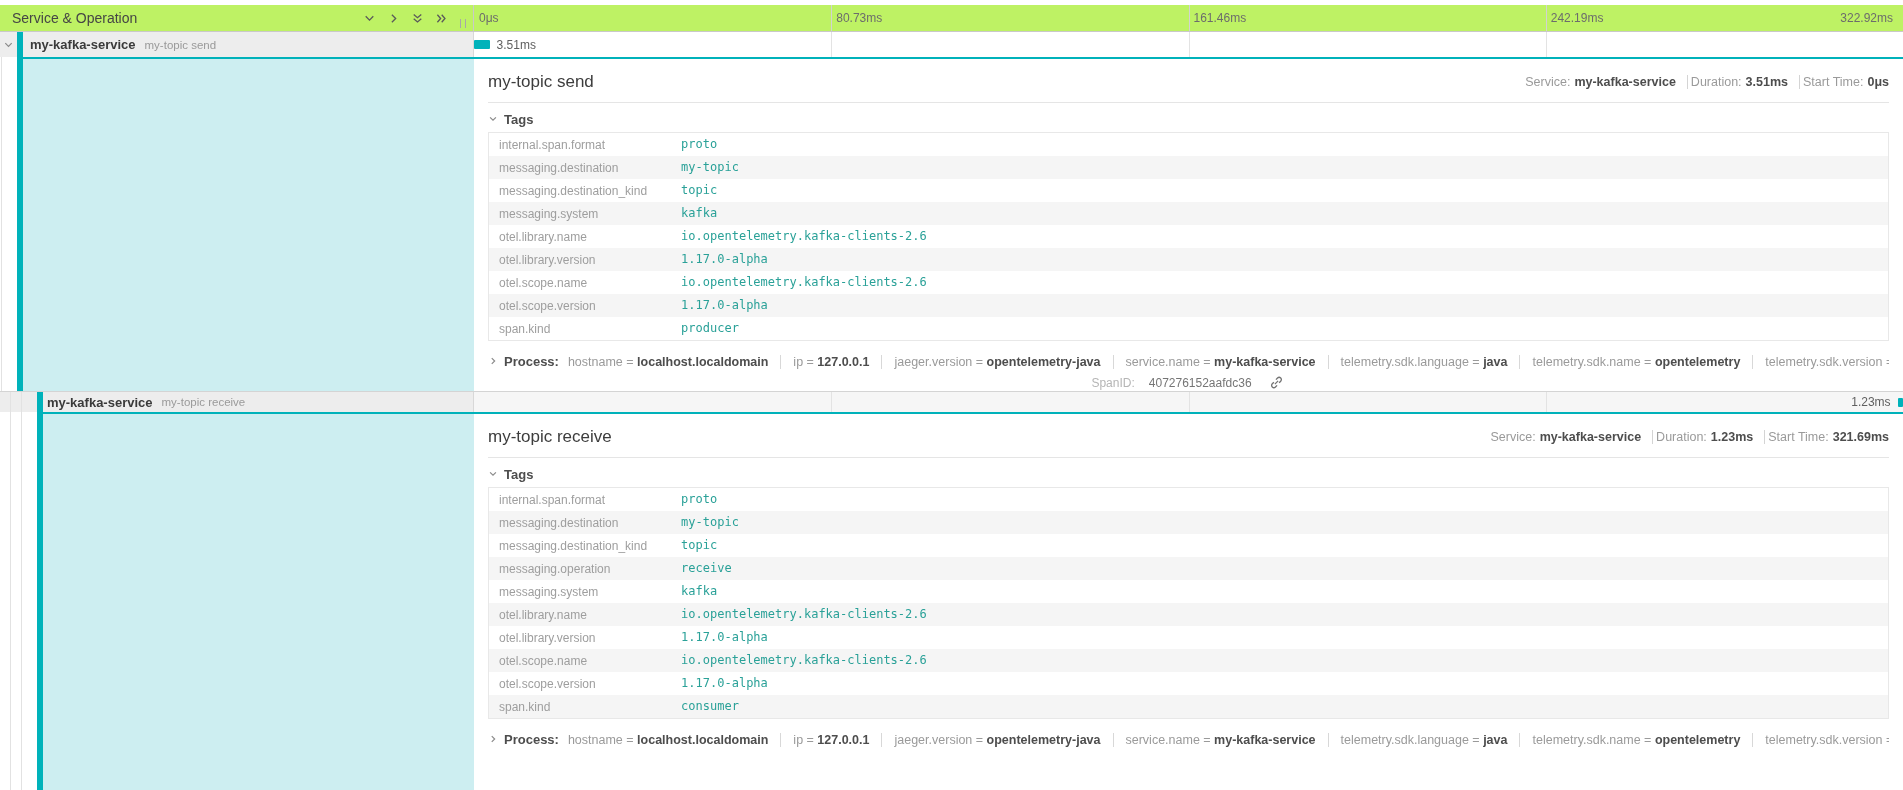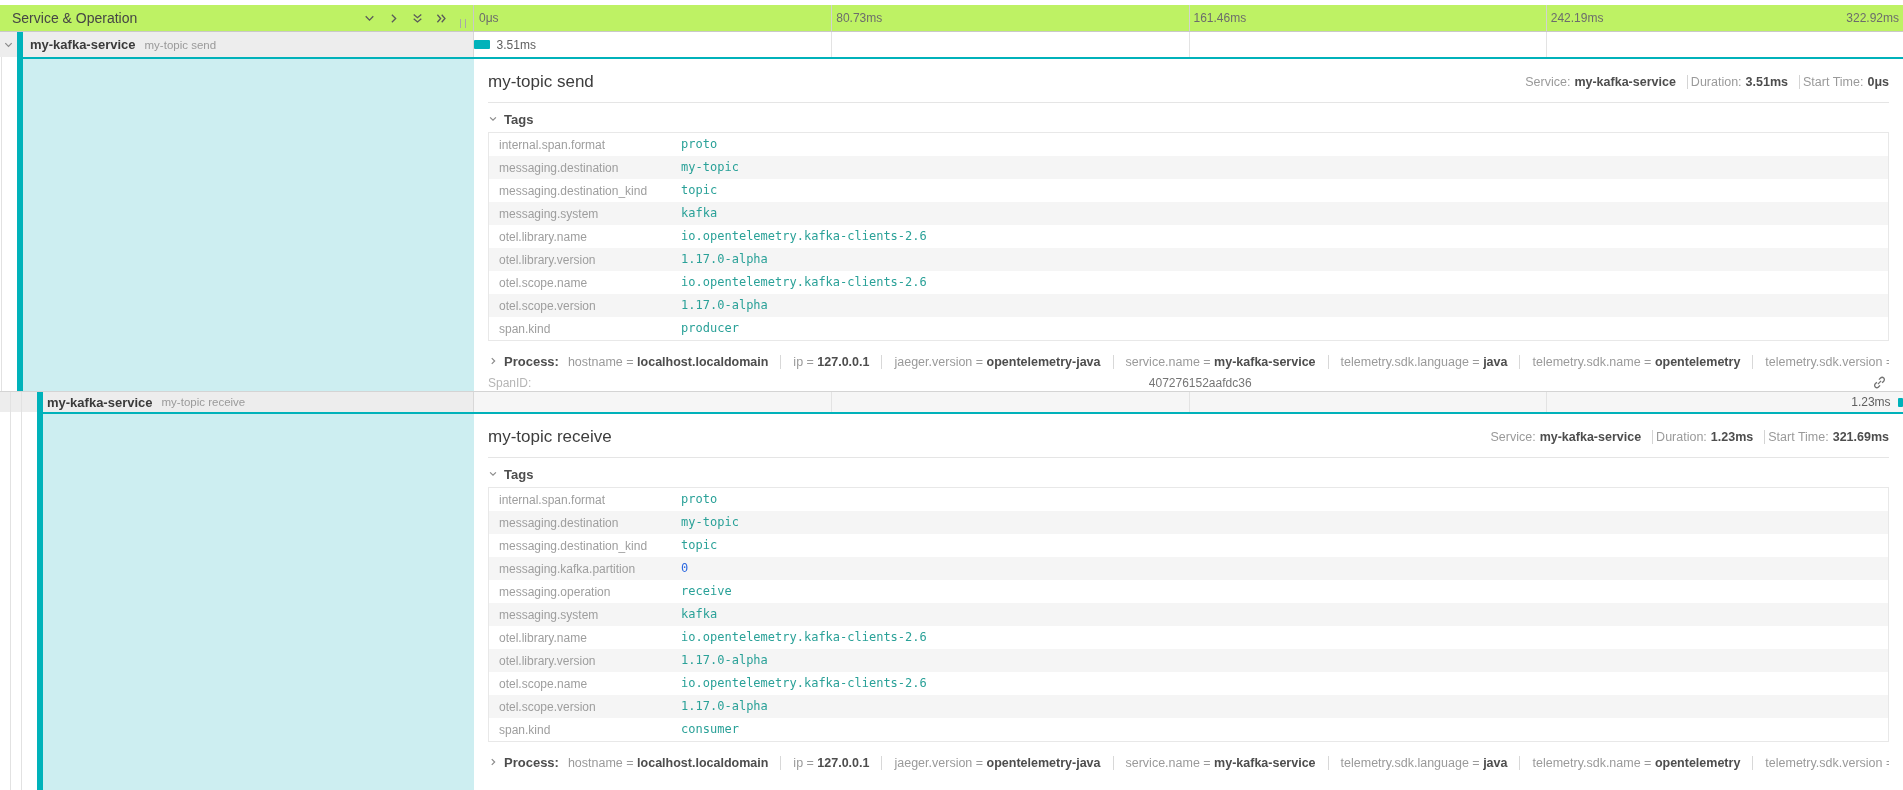--- a/index.html
+++ b/index.html
@@ -22,21 +22,21 @@
   .hdr-icons { margin-left:auto; display:flex; align-items:center; gap:11px; margin-right:12px; }
   .hdr-icons span { display:inline-flex; cursor:pointer; }
   .grip { width:6px; height:9px; border-left:1px solid #a8a8a8; border-right:1px solid #a8a8a8;
           margin-right:7px; cursor:col-resize; align-self:flex-end; margin-bottom:3px; }
   .hdr-right { flex:1; position:relative; }
   .tick { position:absolute; top:50%; transform:translateY(-50%); font-size:12px; color:#6c6c6c; white-space:nowrap; }
   .tick:nth-of-type(1){ left:5px; }
   .tick:nth-of-type(2){ left:calc(25% + 5px); }
   .tick:nth-of-type(3){ left:calc(50% + 5px); }
   .tick:nth-of-type(4){ left:calc(75% + 5px); }
-  .tick:nth-of-type(5){ right:4px;text-align:right; }
+  .tick:nth-of-type(5){ right:10px;text-align:right; }
   .gl { position:absolute; top:0; bottom:0; width:0; border-left:1px solid #e3e3e3; }
   .hdr-right .gl { border-left-color:#d2d2d2; }
   .gl1{ left:25%; } .gl2{ left:50%; } .gl3{ left:75%; }
 
   
   .span-row { display:flex; cursor:pointer; }
   .span-row.r0 { height:25px; }
   .span-row.r1 { height:20px; }
   .row-left { flex:0 0 474px; position:relative; background:#ededed;
               border-right:1px solid #d8d8d8; display:flex; align-items:center; overflow:hidden; }
@@ -87,21 +87,21 @@
          padding:4px 8px; white-space:nowrap; }
   tr.t-num td.v { color:var(--tag-number); }
   .process-line { margin-top:13px; display:flex; align-items:center; font-size:12.5px;
                   white-space:nowrap; cursor:pointer; overflow:hidden; }
   .proc-title { font-weight:bold; color:#4d4d4d; font-size:13px; margin:0 9px 0 6px; }
   .proc-item + .proc-item { border-left:1px solid #d8d8d8; padding-left:12px; margin-left:12px; }
   .pk { color:#9a9a9a; }
   .peq { color:#9a9a9a; }
   .pv { color:#4d4d4d; font-weight:bold; }
   .spanid-line { margin-top:6px; text-align:right; font-size:12px; padding-right:2px;
-                 display:flex; justify-content:space-between; align-items:center; gap:14px; }
+                 display:flex; justify-content:center; align-items:center; gap:14px; }
   .sid-label { color:#b5b5b5; }
   .sid-value { color:#757575; }
   .link-btn { display:inline-flex; cursor:pointer; margin-left:3px; }
 </style>
 </head>
 <body>
 
 <div class="app" style="--accent: #00b2ba; --accent-light: #cdeef1; --tag-string: #2aa198; --tag-number: #2e6ae0;">
   <div class="top-spacer"></div>
 
@@ -301,24 +301,20 @@
               <td class="v">proto</td>
             </tr>
             <tr class="t-str">
               <td class="k">messaging.destination</td>
               <td class="v">my-topic</td>
             </tr>
             <tr class="t-str">
               <td class="k">messaging.destination_kind</td>
               <td class="v">topic</td>
             </tr>
-            <tr class="t-num">
-              <td class="k">messaging.kafka.partition</td>
-              <td class="v">0</td>
-            </tr>
             <tr class="t-str">
               <td class="k">messaging.operation</td>
               <td class="v">receive</td>
             </tr>
             <tr class="t-str">
               <td class="k">messaging.system</td>
               <td class="v">kafka</td>
             </tr>
             <tr class="t-str">
               <td class="k">otel.library.name</td>

